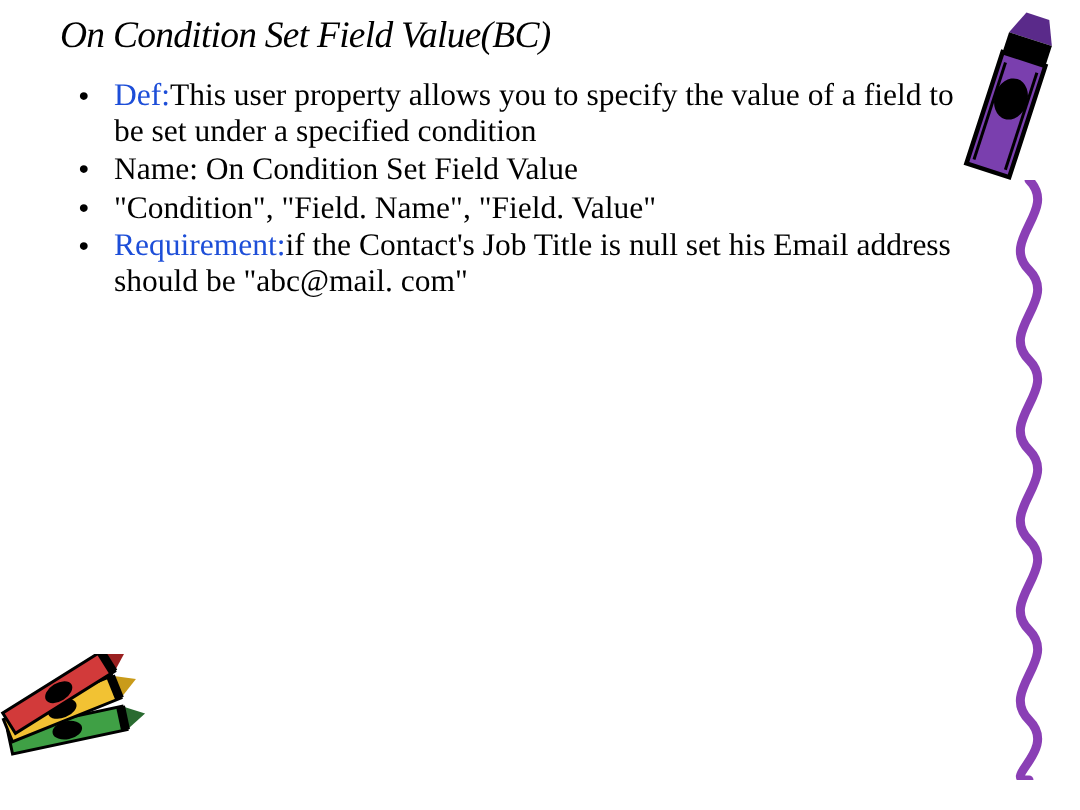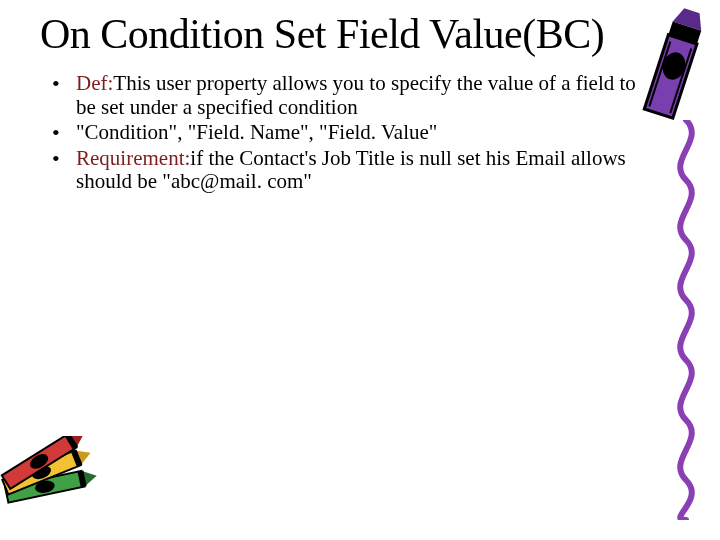--- a/index.html
+++ b/index.html
@@ -12,24 +12,25 @@
     position: relative;
     overflow: hidden;
   }
   .slide {
     width: 100%;
     height: 100%;
     padding: 10px 30px 20px 40px;
     position: relative;
   }
   .title {
-    font-size: 42px;
+    font-size: 25px;
     font-weight: 400;
     margin-bottom: 14px;
     letter-spacing: -0.5px;
+    font-style: italic;
   }
   .bullets {
     list-style: none;
     font-size: 21px;
     line-height: 1.12;
     padding-left: 8px;
     max-width: 620px;
   }
   .bullets li {
     position: relative;
@@ -37,21 +38,21 @@
     margin-bottom: 2px;
   }
   .bullets li::before {
     content: "•";
     position: absolute;
     left: 4px;
     top: 0;
     font-size: 22px;
     color: #000;
   }
-  .hl { color: #7f1d1d; }
+  .hl { color: #1d4ed8; }
 
   
   .squiggle {
     position: absolute;
     right: 14px;
     top: 120px;
     width: 40px;
     height: 400px;
   }
   .crayon-top {
@@ -74,24 +75,27 @@
 
 <div class="slide">
 
   <h1 class="title">On Condition Set Field Value(BC)</h1>
 
   <ul class="bullets">
     <li>
       <span class="hl">Def:</span><span>This user property allows you to specify the value of a field to be set under a specified condition</span>
     </li>
     <li>
+      <span>Name: On Condition Set Field Value</span>
+    </li>
+    <li>
       <span>"Condition", "Field. Name", "Field. Value"</span>
     </li>
     <li>
-      <span class="hl">Requirement:</span><span>if the Contact's Job Title is null set his Email allows should be "abc@mail. com"</span>
+      <span class="hl">Requirement:</span><span>if the Contact's Job Title is null set his Email address should be "abc@mail. com"</span>
     </li>
   </ul>
 
   <svg class="squiggle" viewBox="0 0 40 400" preserveAspectRatio="none">
     <path d="M20 0 C 40 20, 0 40, 20 60 C 40 80, 0 100, 20 120 C 40 140, 0 160, 20 180 C 40 200, 0 220, 20 240 C 40 260, 0 280, 20 300 C 40 320, 0 340, 20 360 C 40 380, 0 400, 20 400" stroke="#8a3fb5" stroke-width="6" fill="none" stroke-linecap="round"></path>
   </svg>
 
   <svg class="crayon-top" viewBox="0 0 80 120">
     <g transform="rotate(18 40 60)">
       <polygon points="32,2 48,2 55,18 25,18" fill="#5a2a8a"></polygon>

